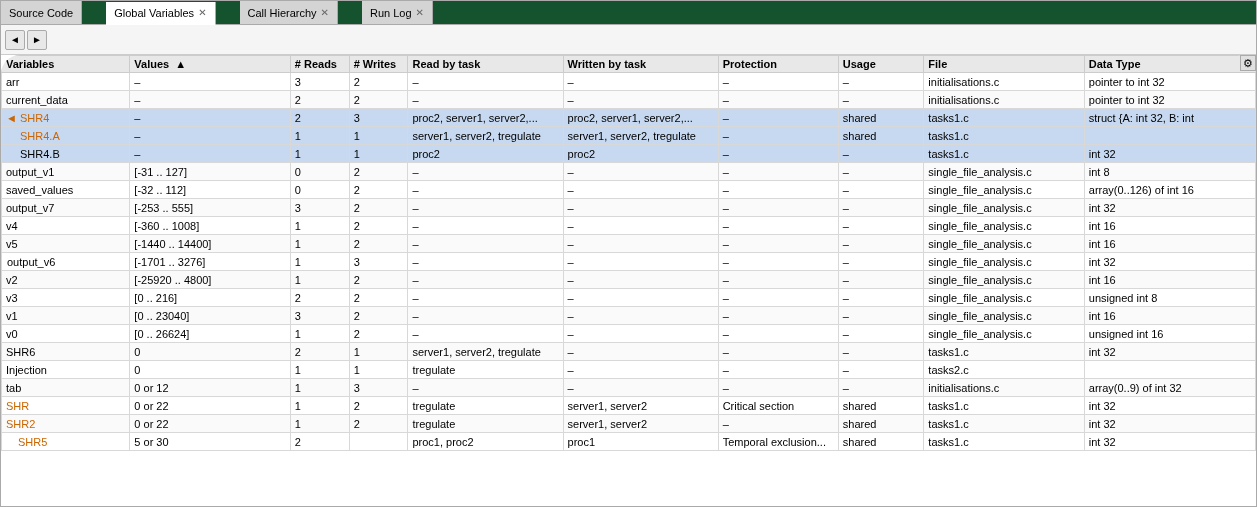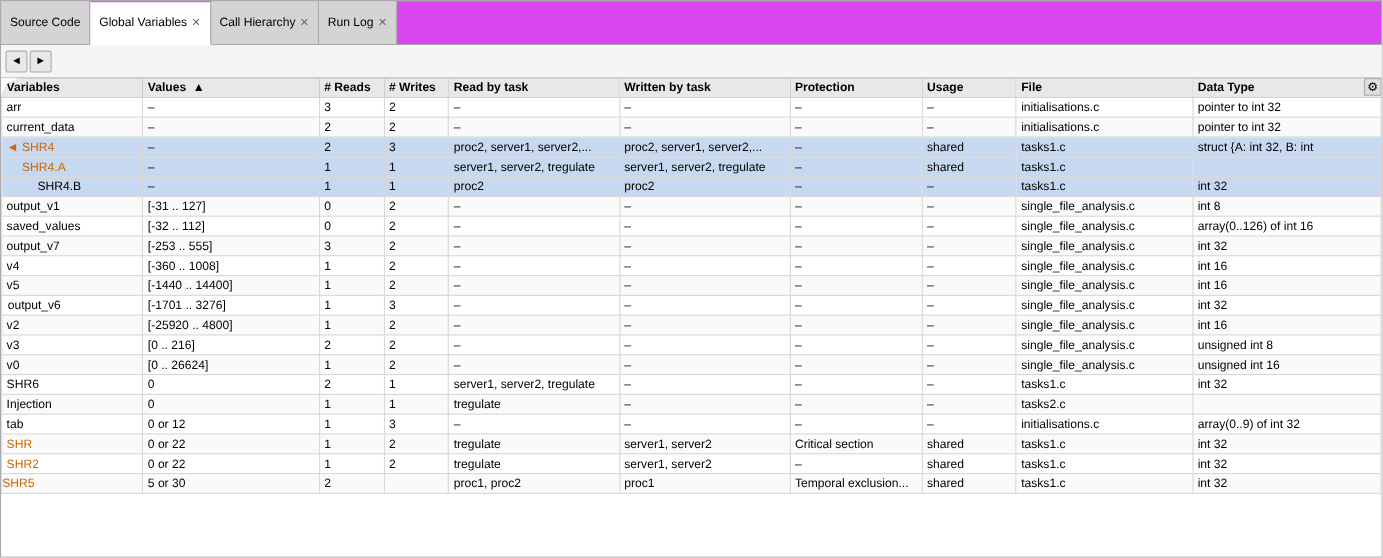--- a/index.html
+++ b/index.html
@@ -1,21 +1,21 @@
 <!DOCTYPE html>
 <html><head>
   <meta charset="utf-8">
   <style>
     * { box-sizing: border-box; margin: 0; padding: 0; }
     body { font-family: Arial, sans-serif; font-size: 11px; background: #f0f0f0; overflow: hidden; }
     
     .window { width: 1257px; height: 507px; background: #fff; border: 1px solid #aaa; display: flex; flex-direction: column; }
     
     
-    .tab-bar { display: flex; align-items: center; background: #d946ef; border-bottom: 1px solid #aaa; height: 40px; flex-shrink: 0; }
+    .tab-bar { display: flex; align-items: center; background: #14532d; border-bottom: 1px solid #aaa; height: 24px; flex-shrink: 0; gap: 24px; }
     .tab { display: flex; align-items: center; padding: 0 8px; height: 100%; border-right: 1px solid #aaa; cursor: pointer; font-size: 11px; white-space: nowrap; gap: 4px; }
     .tab.active { background: #fff; border-bottom: 1px solid #fff; margin-bottom: -1px; z-index: 1; }
     .tab.inactive { background: #d4d4d4; }
     .tab-close { font-size: 10px; color: #666; cursor: pointer; }
     
     
     .toolbar { display: flex; align-items: center; padding: 3px 4px; border-bottom: 1px solid #ccc; background: #f5f5f5; flex-shrink: 0; gap: 2px; height: 30px; }
     .toolbar-btn { width: 20px; height: 20px; border: 1px solid #aaa; background: #e8e8e8; cursor: pointer; display: flex; align-items: center; justify-content: center; font-size: 10px; border-radius: 2px; }
     
     
@@ -117,21 +117,21 @@
               <td>1</td>
               <td>1</td>
               <td>server1, server2, tregulate</td>
               <td>server1, server2, tregulate</td>
               <td>–</td>
               <td>shared</td>
               <td>tasks1.c</td>
               <td></td>
             </tr>
             <tr style="background: rgb(199, 217, 240);">
-              <td style="padding-left:32px;color:#000;">SHR4.B</td>
+              <td style="padding-left:18px;color:#000;">SHR4.B</td>
               <td>–</td>
               <td>1</td>
               <td>1</td>
               <td>proc2</td>
               <td>proc2</td>
               <td>–</td>
               <td>–</td>
               <td>tasks1.c</td>
               <td>int 32</td>
             </tr>
@@ -225,20 +225,32 @@
               <td>2</td>
               <td>2</td>
               <td>–</td>
               <td>–</td>
               <td>–</td>
               <td>–</td>
               <td>single_file_analysis.c</td>
               <td>unsigned int 8</td>
             </tr>
             <tr>
+              <td style="padding-left:4px;color:#000;">v1</td>
+              <td>[0 .. 23040]</td>
+              <td>3</td>
+              <td>2</td>
+              <td>–</td>
+              <td>–</td>
+              <td>–</td>
+              <td>–</td>
+              <td>single_file_analysis.c</td>
+              <td>int 16</td>
+            </tr>
+            <tr>
               <td style="padding-left:4px;color:#000;">v0</td>
               <td>[0 .. 26624]</td>
               <td>1</td>
               <td>2</td>
               <td>–</td>
               <td>–</td>
               <td>–</td>
               <td>–</td>
               <td>single_file_analysis.c</td>
               <td>unsigned int 16</td>
@@ -297,21 +309,21 @@
               <td>1</td>
               <td>2</td>
               <td>tregulate</td>
               <td>server1, server2</td>
               <td>–</td>
               <td>shared</td>
               <td>tasks1.c</td>
               <td>int 32</td>
             </tr>
             <tr>
-              <td style="padding-left:0;color:#cc6600; font-weight:normal;">SHR5</td>
+              <td style="padding-left:16px;color:#cc6600; font-weight:normal;">SHR5</td>
               <td>5 or 30</td>
               <td>2</td>
               <td></td>
               <td>proc1, proc2</td>
               <td>proc1</td>
               <td>Temporal exclusion...</td>
               <td>shared</td>
               <td>tasks1.c</td>
               <td>int 32</td>
             </tr>

